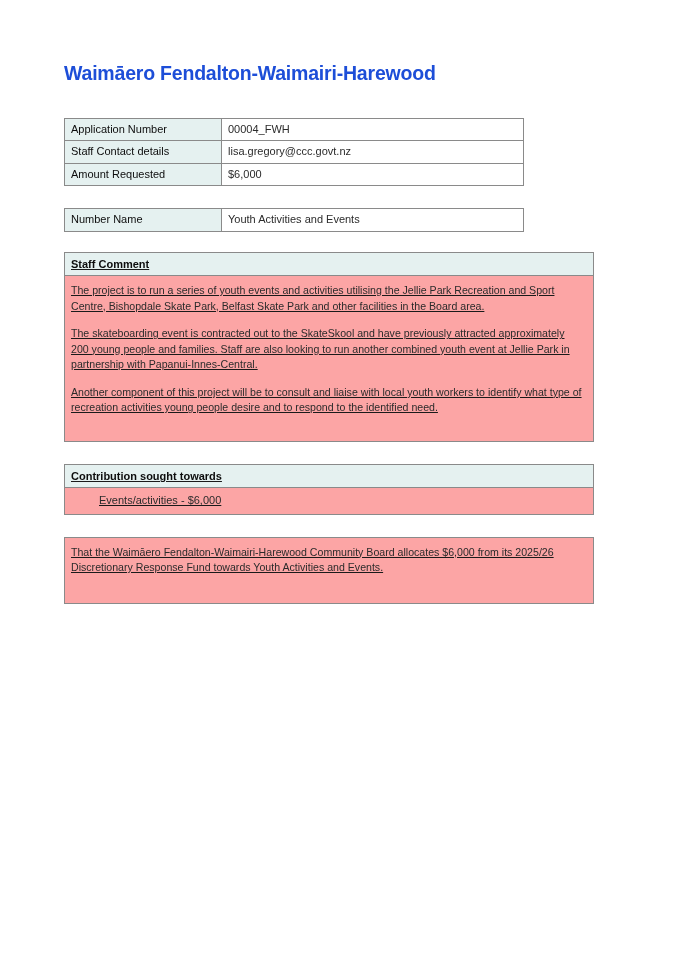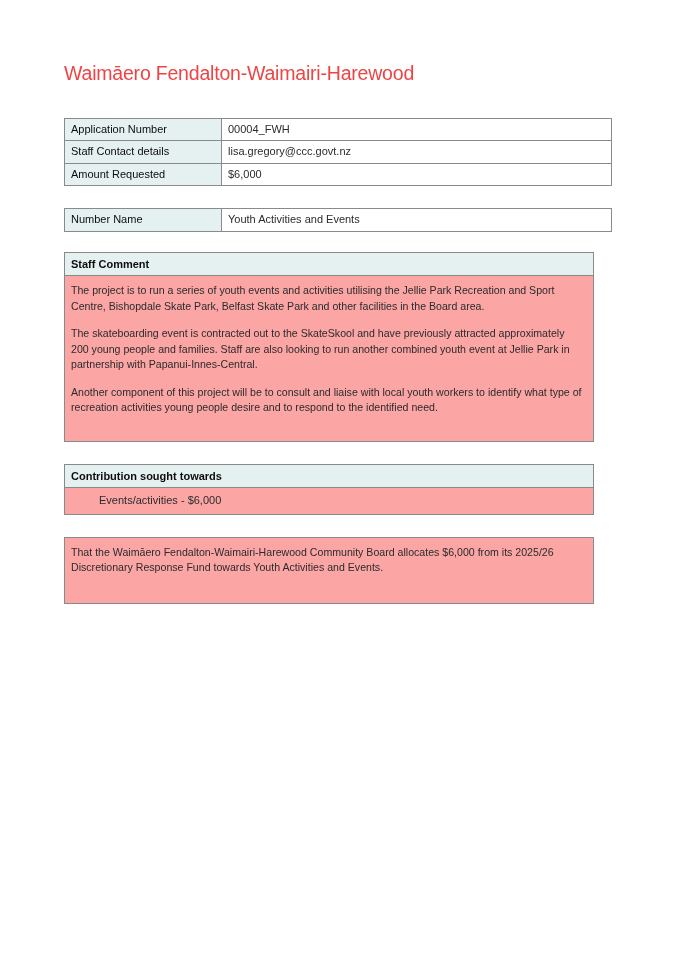--- a/index.html
+++ b/index.html
@@ -26,31 +26,31 @@
   .content {
     position: absolute;
     left: 64px;
     top: 60px;
     width: 548px;
   }
 
   
   .doc-title {
     font-size: 19.5px;
-    font-weight: normal;
+    font-weight: bold;
     line-height: 1.42;
     letter-spacing: -0.2px;
-    color: #ef4444;
+    color: #1d4ed8;
     margin: 0 0 30px 0;
   }
   .doc-title .line { display: block; }
 
   
   .tbl {
-    width: 548px;
+    width: 460px;
     border-collapse: collapse;
     table-layout: fixed;
     margin: 0;
   }
   .tbl td, .tbl th {
     border: 1px solid #8a8a8a;
     padding: 3px 6px 4px 6px;
     font-size: 11px;
     line-height: 1.32;
     vertical-align: top;
@@ -72,20 +72,21 @@
   .gap-b { height: 20px; }
   .gap-c { height: 22px; }
   .gap-d { height: 22px; }
 
   
   .section {
     width: 530px;
     border: 1px solid #8a8a8a;
     box-sizing: border-box;
     background: #ffffff;
+    text-decoration: underline;
   }
   .section-header {
     background: #e5f1f0;
     border-bottom: 1px solid #8a8a8a;
     font-size: 11px;
     font-weight: bold;
     color: #0d0d0d;
     padding: 4px 6px 4px 6px;
     line-height: 1.3;
   }

